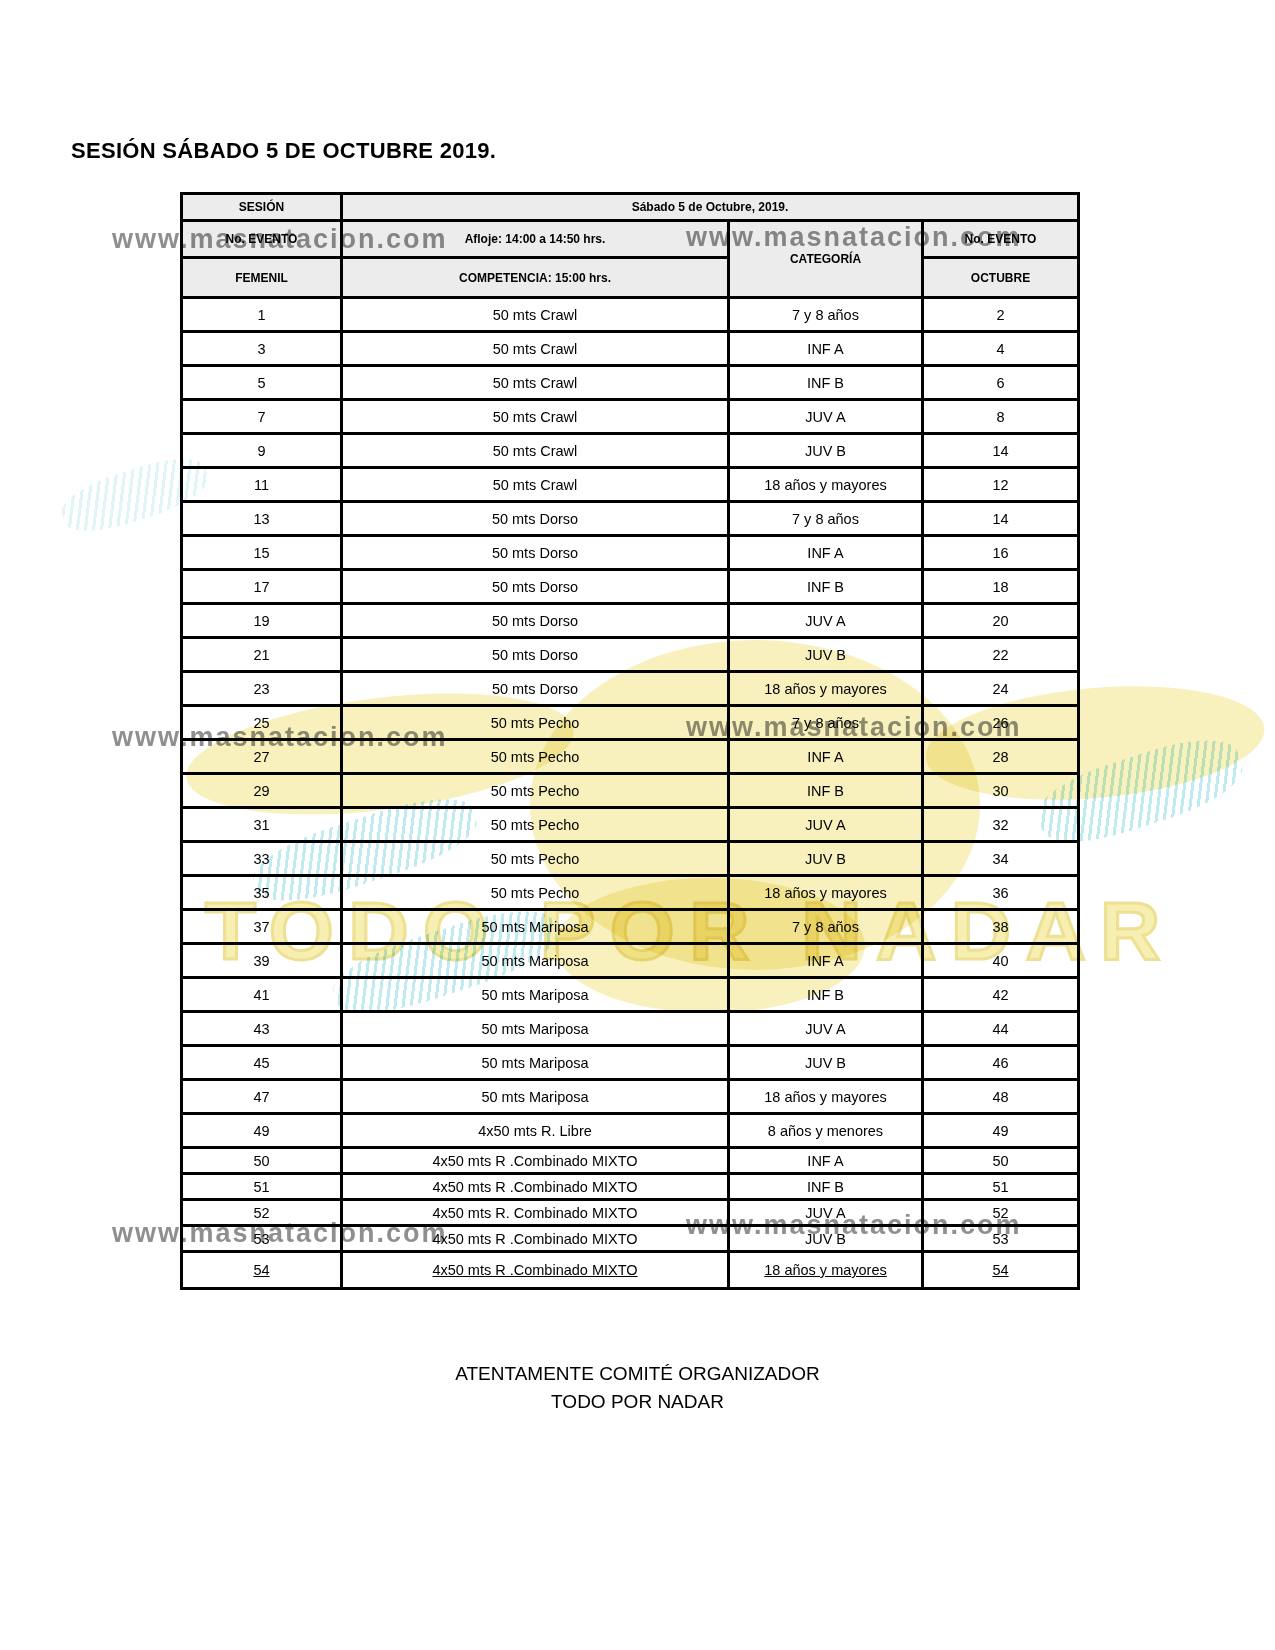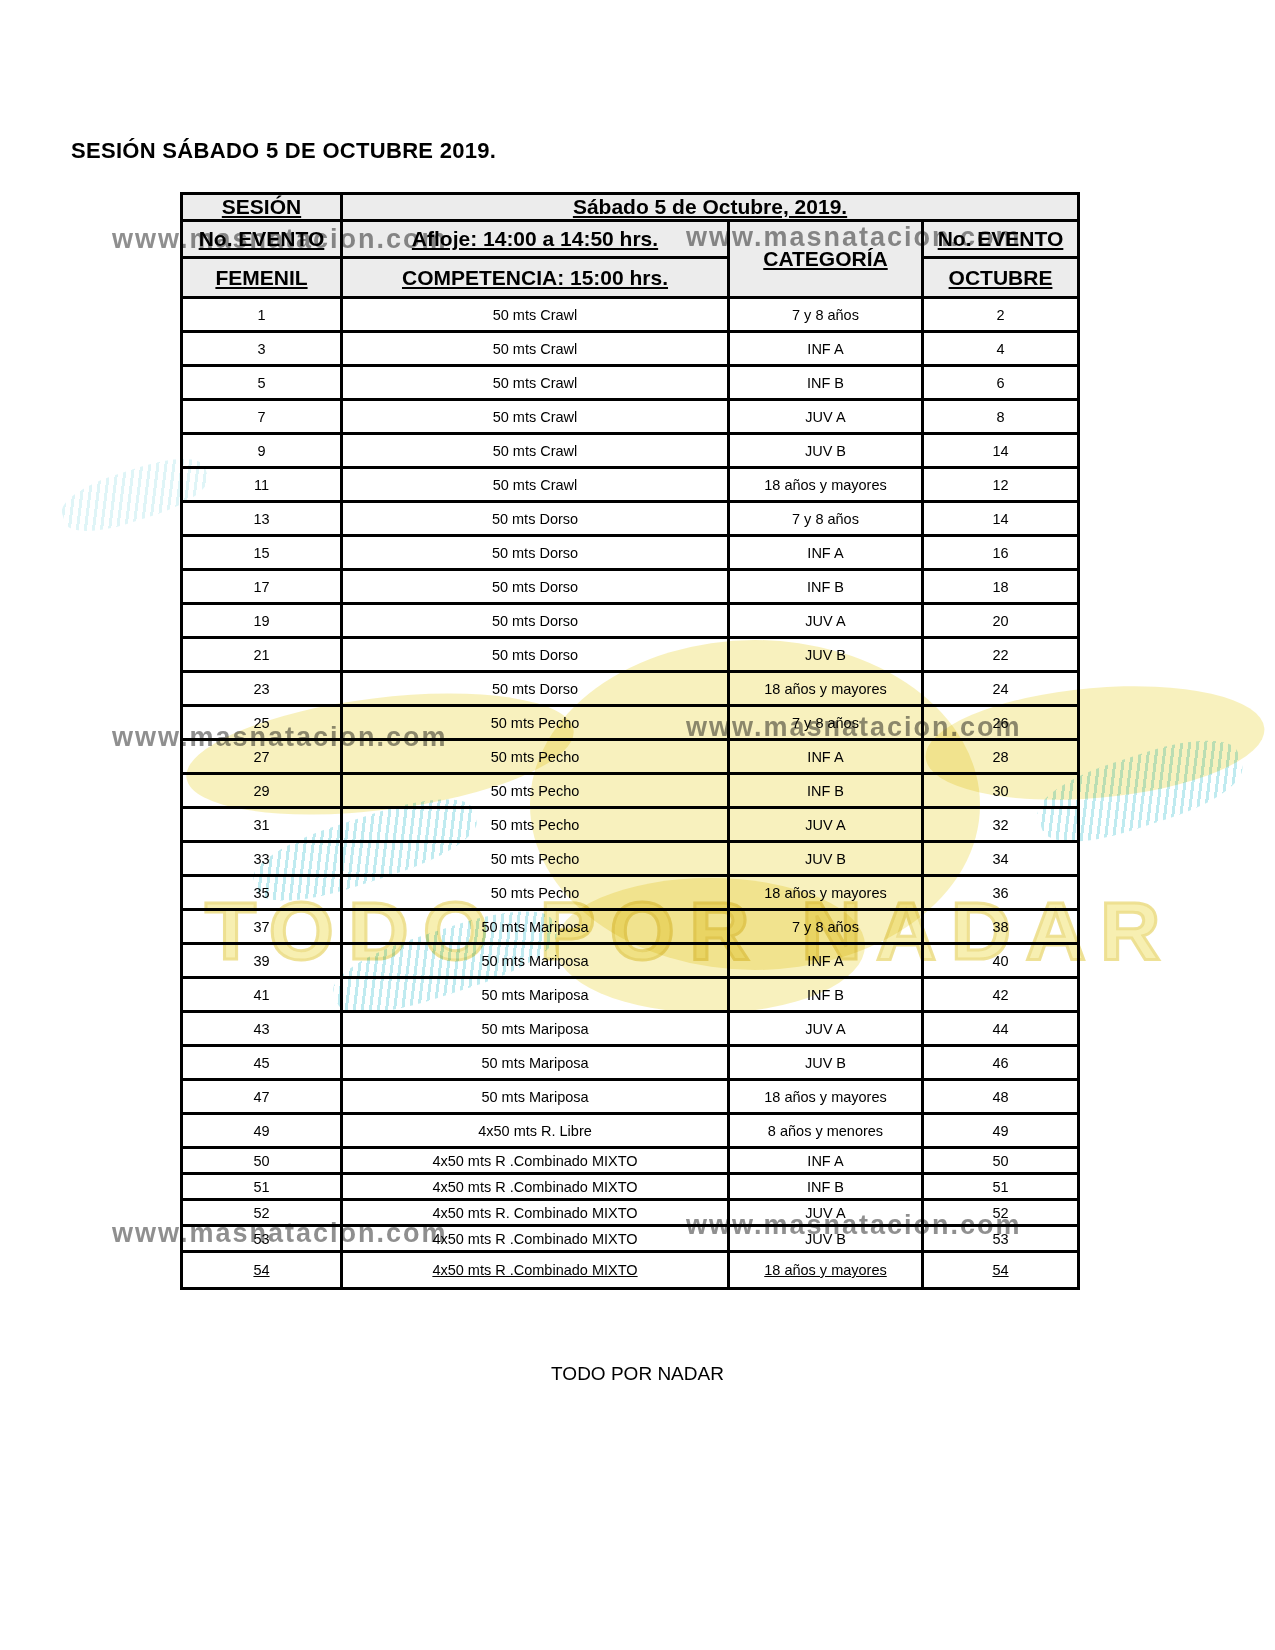--- a/index.html
+++ b/index.html
@@ -26,21 +26,21 @@
     border:3px solid #000;
     text-align:center;vertical-align:middle;
     padding:0 2px;overflow:hidden;
   }
   table.sched th{
     background-color:#ececec;
     background-image:
       radial-gradient(rgba(190,140,140,.28) 22%, transparent 23%),
       radial-gradient(rgba(140,140,190,.22) 22%, transparent 23%);
     background-size:4px 4px;background-position:0 0,2px 2px;
-    font-weight:bold;font-size:21px;text-decoration:underline;
+    font-weight:bold;font-size:12px;
   }
   th.date-cell{font-size:19px;}
   th.big-cell{font-size:18px;}
   .hr1{height:27px;}
   .hr2{height:37px;}
   .hr3{height:40px;}
   table.sched td{font-size:14.5px;height:31px;font-stretch:condensed;}
   tr.thin td{height:23px;}
   tr.tall td{height:34px;text-decoration:underline;}
 
@@ -322,16 +322,17 @@
   </table>
 
   <div class="wm-url wm1">www.masnatacion.com</div>
   <div class="wm-url wm2">www.masnatacion.com</div>
   <div class="wm-url wm3">www.masnatacion.com</div>
   <div class="wm-url wm4">www.masnatacion.com</div>
   <div class="wm-url wm5">www.masnatacion.com</div>
   <div class="wm-url wm6">www.masnatacion.com</div>
 
   <div class="footer">
+    <div>ATENTAMENTE COMITÉ ORGANIZADOR</div>
     <div>TODO POR NADAR</div>
   </div>
 
 </div>
 
 </body></html>

